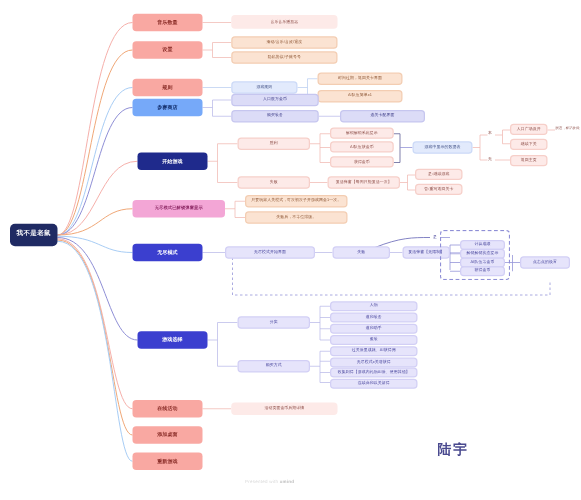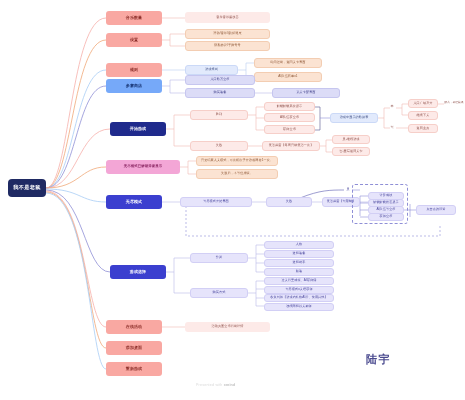--- a/index.html
+++ b/index.html
@@ -234,19 +234,19 @@
   <div class="node leaf-lav" style="left:264px;top:294px;width:70px;height:8px;">收集到得【游戏内礼物AI后、使用其他】</div>
   <div class="node leaf-lav" style="left:264px;top:303px;width:70px;height:8px;">连续商和以关新得</div>
 
   <div class="node lv1-pink" style="left:106px;top:320px;width:56px;height:14px;">在线活动</div>
   <div class="node leaf-plain" style="left:185px;top:322px;width:85px;height:10px;">活动页面金币后期详情</div>
 
   <div class="node lv1-pink" style="left:106px;top:341px;width:56px;height:14px;">添加桌面</div>
 
   <div class="node lv1-pink" style="left:106px;top:362px;width:56px;height:14px;">重新游戏</div>
 
-  <div class="signature" style="left:366px;top:352px;">陆宇</div>
+  <div class="signature" style="left:350px;top:352px;">陆宇</div>
 
   <div class="watermark" style="left:196px;top:383px;">
     <span>Presented with </span><b>xmind</b>
   </div>
 
 </div>
 
 </body></html>

